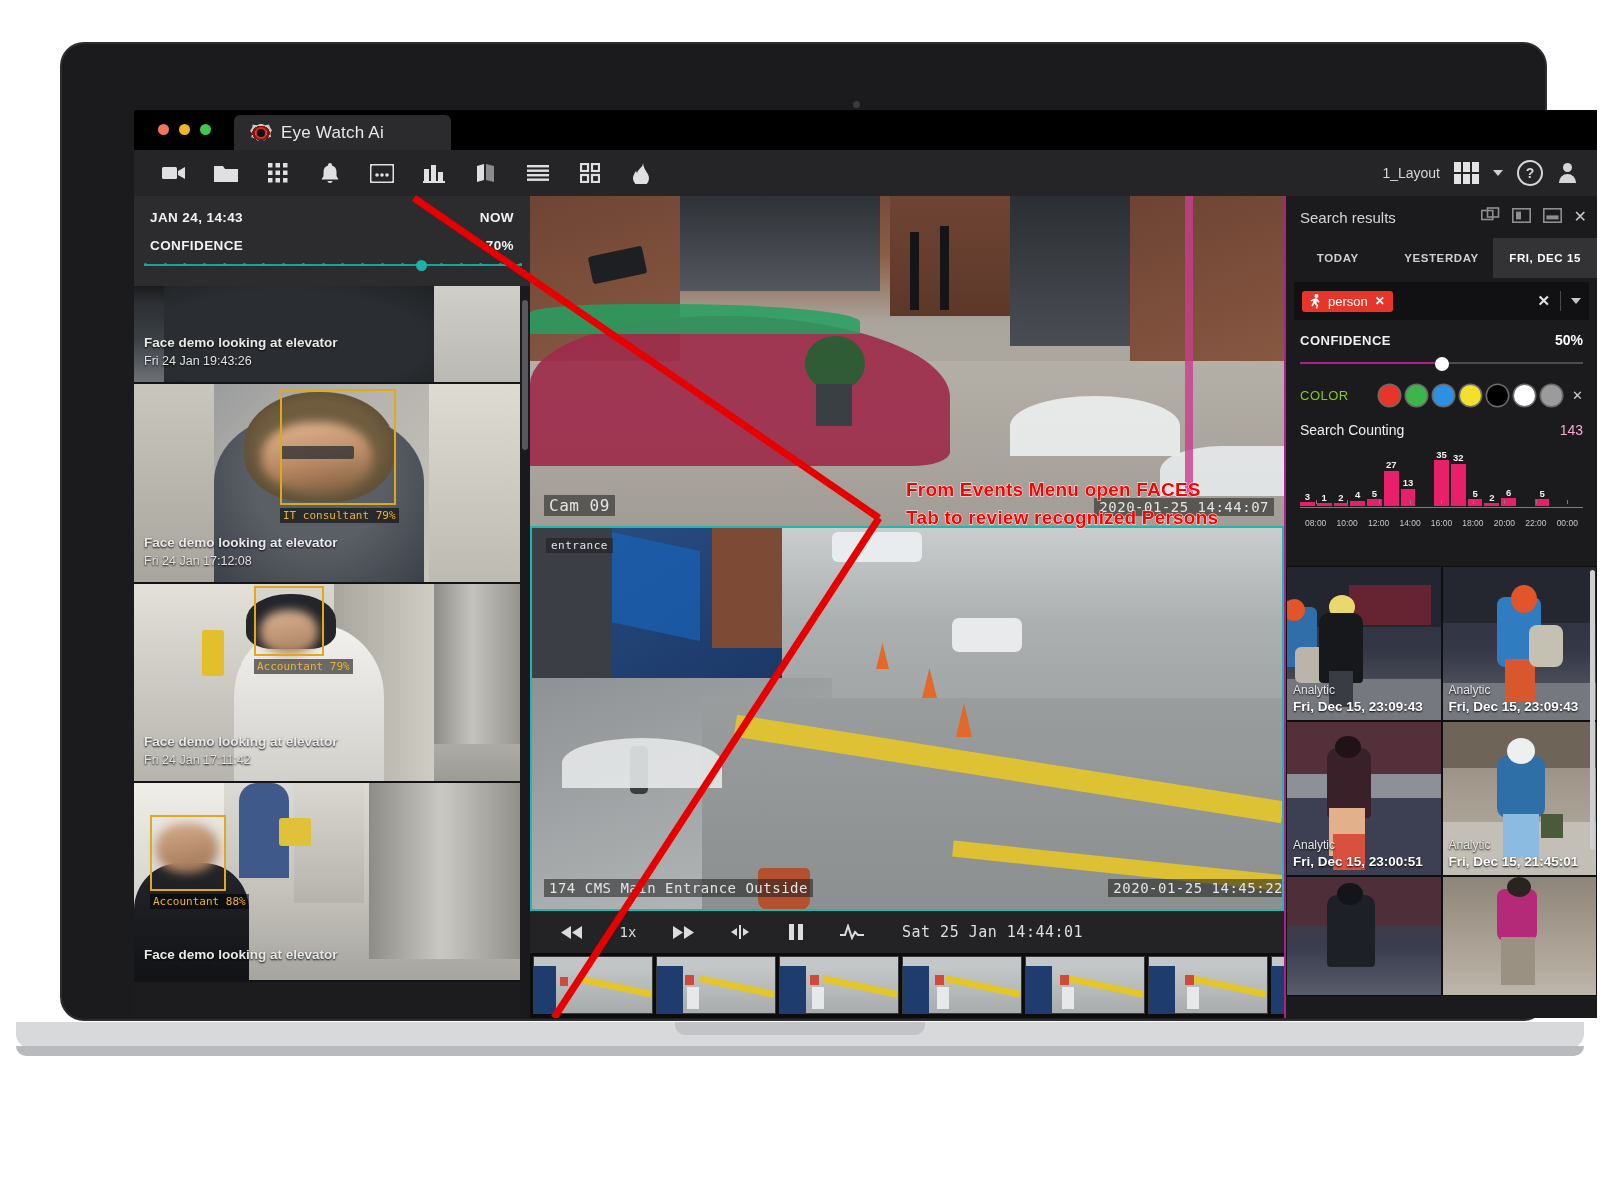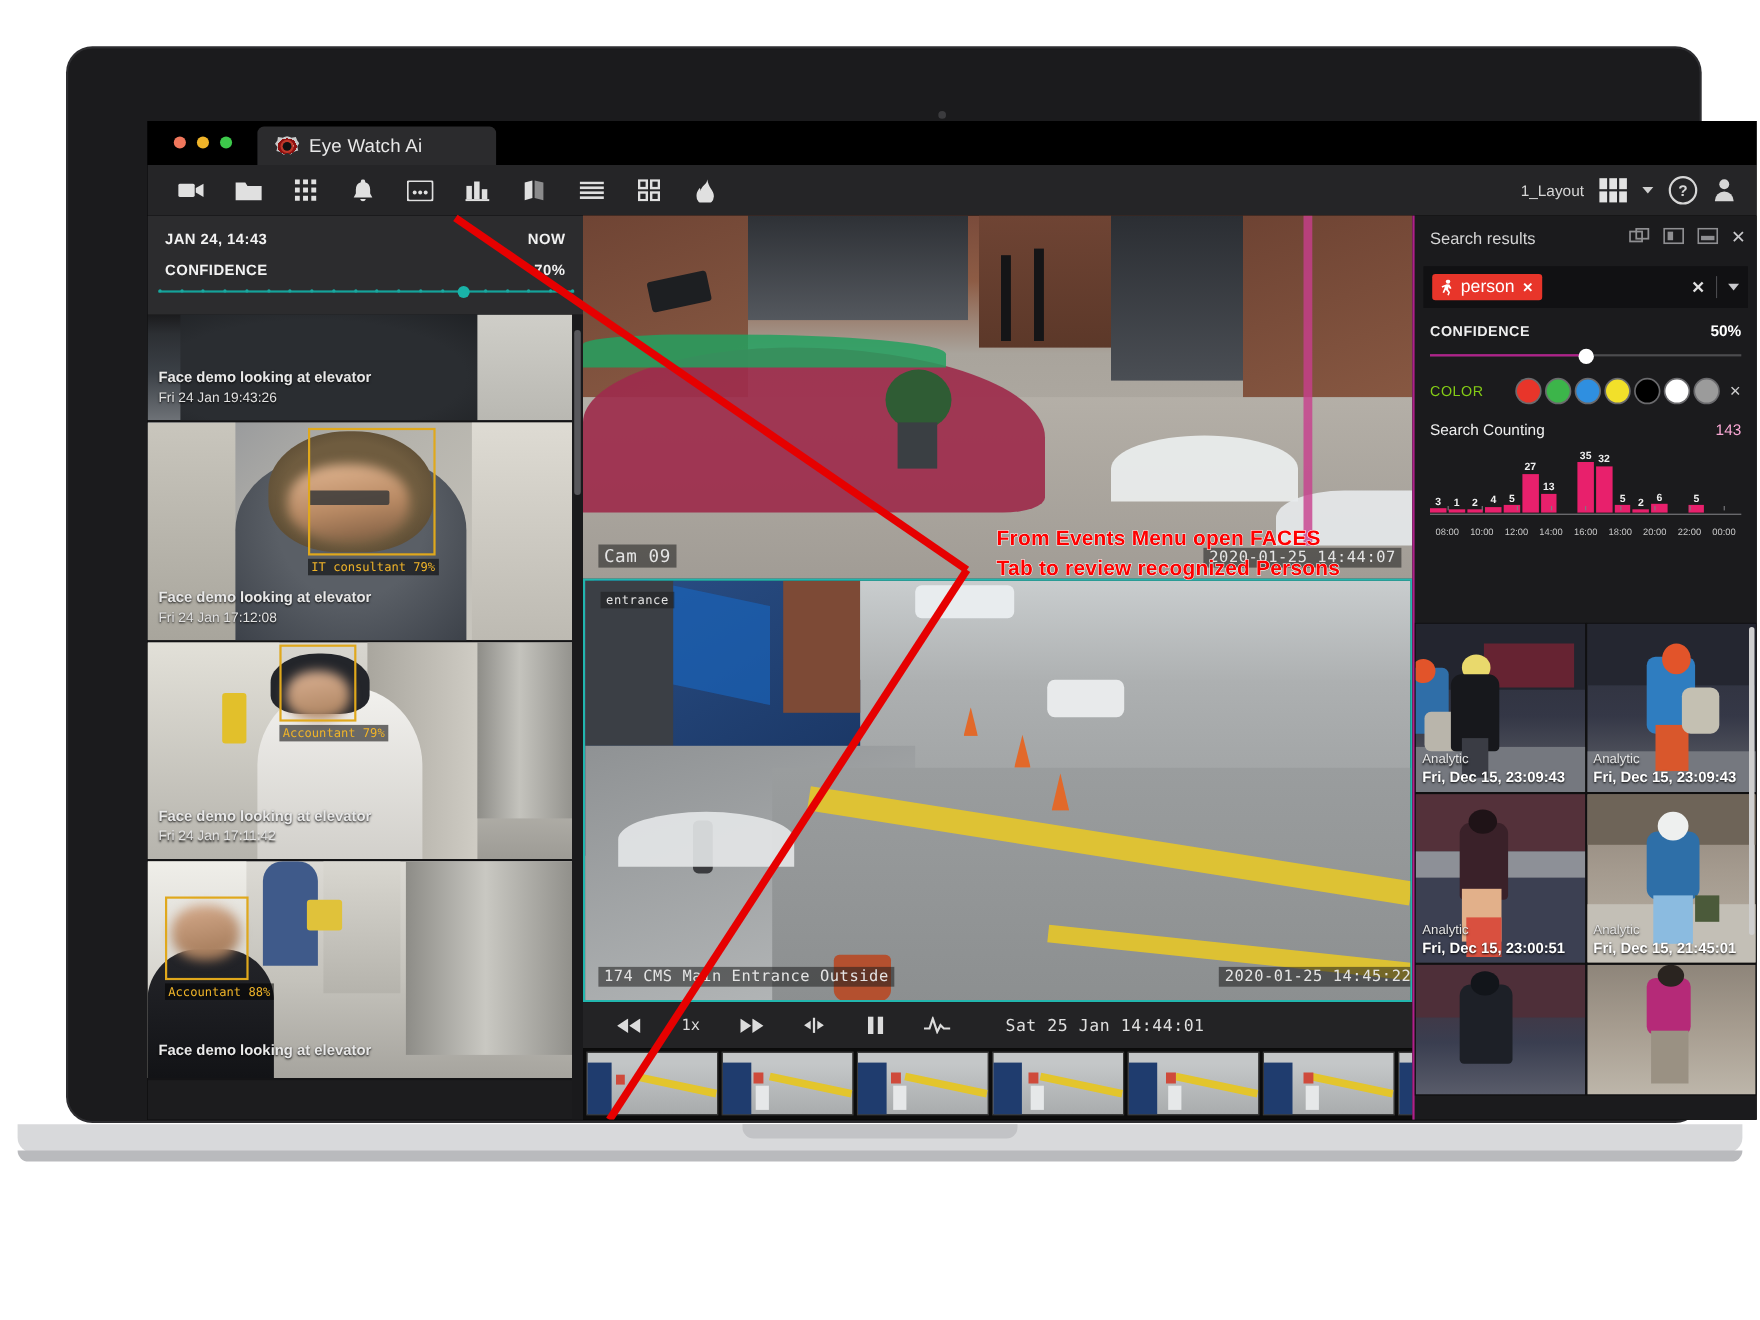--- a/index.html
+++ b/index.html
@@ -76,37 +76,37 @@
   .center{position:absolute;left:396px;top:0;width:754px;height:822px;background:#000;}
   .camtop{position:absolute;left:0;top:0;width:754px;height:330px;overflow:hidden;}
   .cambot{position:absolute;left:0;top:330px;width:754px;height:385px;overflow:hidden;border:2px solid #22b6ae;box-sizing:border-box;}
   .osd{position:absolute;background:rgba(30,30,30,.55);color:#e4e4e4;
       font-family:"DejaVu Sans Mono",monospace;font-size:14px;padding:1px 5px;letter-spacing:.5px;}
   .osd.small{font-size:11px;}
   .playbar{position:absolute;left:0;top:715px;width:754px;height:42px;background:#232325;
       display:flex;align-items:center;gap:0;padding-left:14px;box-sizing:border-box;}
   .pbtn{width:56px;height:42px;display:flex;align-items:center;justify-content:center;color:#dcdcdc;cursor:pointer;text-align:center;}
   .pbtn svg{display:block}
-  .pbtime{color:#dedede;font-family:"DejaVu Sans Mono",monospace;font-size:15px;margin-left:34px;letter-spacing:.5px;}
+  .pbtime{color:#dedede;font-family:"DejaVu Sans Mono",monospace;font-size:15px;margin-left:22px;letter-spacing:.5px;}
   .filmstrip{position:absolute;left:0;top:757px;width:754px;height:65px;display:flex;gap:3px;padding:3px 0 0 3px;box-sizing:border-box;background:#0c0c0c;overflow:hidden;}
   .frame{width:120px;height:58px;flex:0 0 auto;position:relative;overflow:hidden;background:#9d9d97;border:1px solid #3a3a3a;box-sizing:border-box;}
 
   
   .rightpanel{position:absolute;left:1150px;top:0;width:313px;height:822px;background:#1b1b1d;
       border-left:2px solid #b0208a;box-sizing:border-box;}
   .rp-head{display:flex;align-items:center;height:42px;padding:0 10px 0 14px;}
   .rp-title{color:#d5d5d5;font-size:15px;}
   .rp-head .icons{margin-left:auto;display:flex;gap:12px;align-items:center;}
   .rp-tabs{display:flex;height:40px;align-items:stretch;}
   .rtab{flex:1;display:flex;align-items:center;justify-content:center;color:#cfcfcf;
       font-size:11.5px;font-weight:bold;letter-spacing:.6px;cursor:pointer;}
   .rtab.active{background:#333336;color:#fff;}
   .rp-filter{display:flex;align-items:center;height:38px;margin:4px 8px 0 8px;background:#111113;padding:0 8px;}
   .chip{display:flex;align-items:center;gap:7px;background:#e8352a;border-radius:3px;padding:3px 8px;}
-  .chip .lbl{color:#fff;font-size:16px;}
+  .chip .lbl{color:#fff;font-size:13px;}
   .chip .x{color:#fff;font-size:12px;font-weight:bold;cursor:pointer;}
   .rp-filter .right{margin-left:auto;display:flex;align-items:center;gap:10px;}
   .rp-filter .xbig{color:#e2e2e2;font-size:15px;font-weight:bold;cursor:pointer;}
   .vdiv{width:1px;height:20px;background:#4a4a4d;}
   .rp-sect{padding:12px 14px 0 14px;}
   .rp-sect .hdr{display:flex;justify-content:space-between;align-items:center;}
   .rp-sect .hdr .k{color:#efefef;font-size:13px;font-weight:bold;letter-spacing:.5px;}
   .rp-sect .hdr .v{color:#ffffff;font-size:14px;font-weight:bold;}
   .conf-slider{position:relative;height:12px;margin-top:9px;}
   .conf-slider .tr{position:absolute;left:0;right:0;top:5px;height:2px;background:#4c4c4f;}
@@ -533,20 +533,25 @@
               <span>
                 <svg width="19" height="15" viewBox="0 0 19 15">
                     <rect x="0.8" y="0.8" width="17.4" height="13.4" fill="none" stroke="#8f8f92" stroke-width="1.6"></rect>
                     <rect x="3.4" y="7.4" width="12.2" height="4" fill="#8f8f92"></rect>
                   </svg>
               </span>
               <span style="color:#c9c9cc;font-size:16px;line-height:1;">✕</span>
             </span>
           </div>
 
+          <div class="rp-tabs">
+            <div class="rtab">TODAY</div>
+            <div class="rtab">YESTERDAY</div>
+            <div class="rtab active">FRI, DEC 15</div>
+          </div>
 
           <div class="rp-filter">
             <span class="chip">
               <svg width="11" height="15" viewBox="0 0 11 15">
                   <g fill="#ffffff">
                     <circle cx="6.4" cy="2" r="2"></circle>
                     <path d="M5.2 4.3 L7.6 4.7 L9.6 8 L8.2 8.8 L6.8 6.8 L6.5 9.2 L8.2 11.6 L7.1 14.6 L5.7 14.2 L6.6 11.9 L4.3 9.4 L2.8 12.4 L1.4 11.8 L3.2 7.8 L3.2 6.4 L1.2 7.6 L0.5 6.3 Z"></path>
                   </g>
                 </svg>
               <span class="lbl">person</span>

